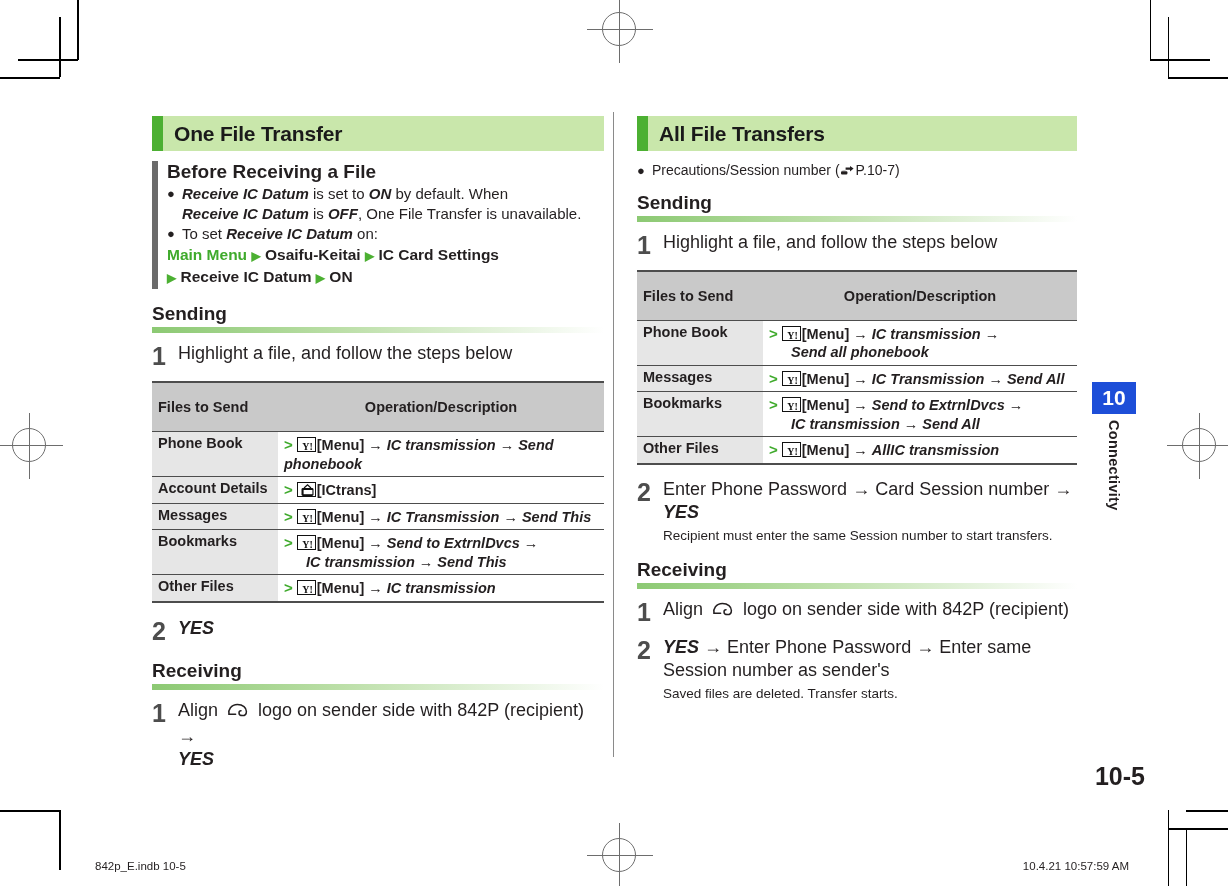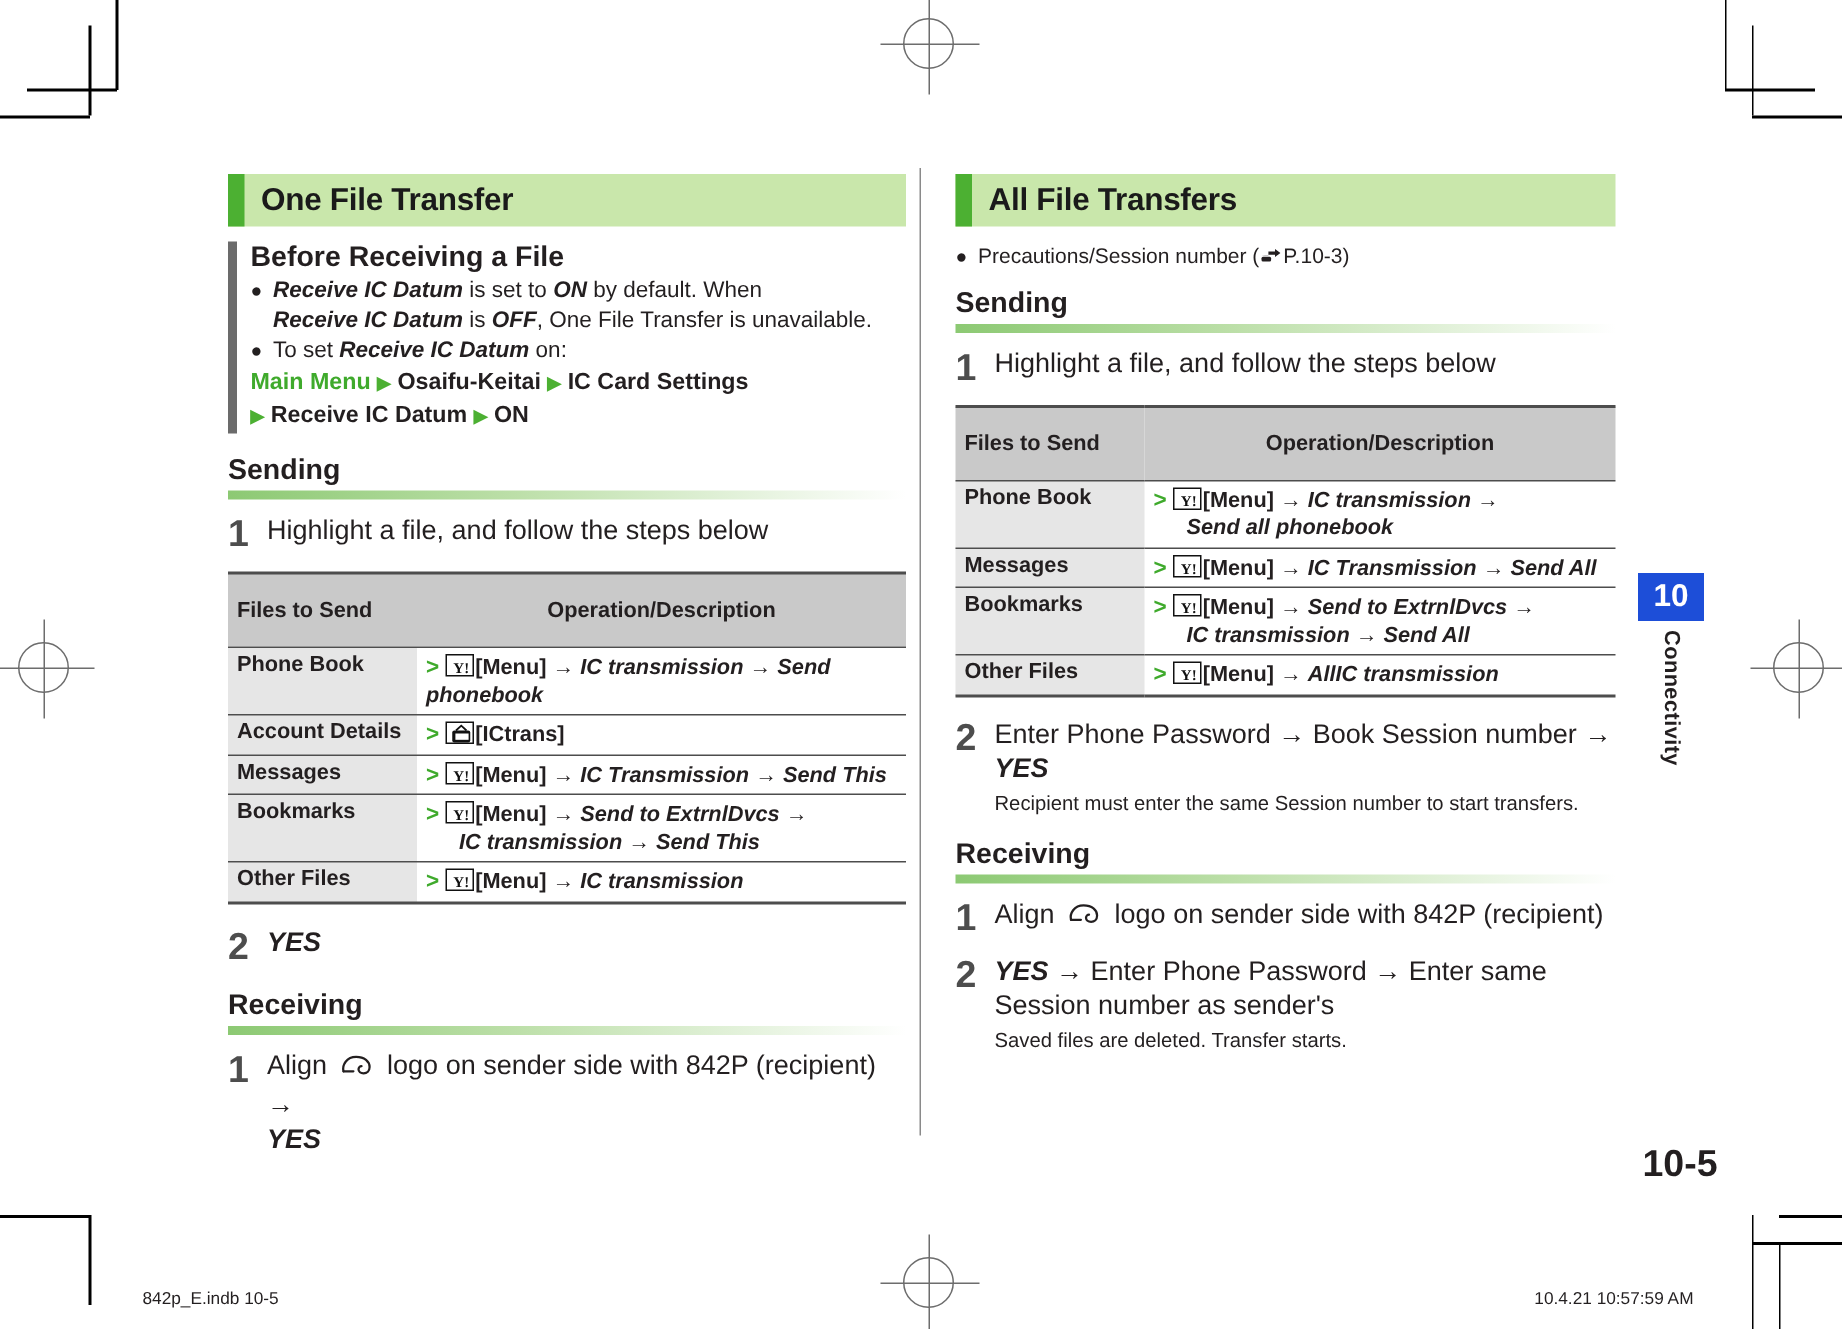--- a/index.html
+++ b/index.html
@@ -297,21 +297,21 @@
       <div class="bar"></div>
       <div class="title">All File Transfers</div>
     </div>
 
     <div class="note-li" style="font-size:14px;margin-top:6px;">
       <span class="dot">●</span>
       <span class="txt">
         <span>Precautions/Session number (</span><span class="refhand"><svg width="15" height="13" viewBox="0 0 15 13">
               <path d="M1 6.2 L5.6 6.2 L5.6 3.6 L10 3.6 L10 2 L13.6 4.6 L10 7.4 L10 5.8 L5.6 5.8" fill="#231f20"></path>
               <rect x="1" y="7.2" width="6.4" height="3.2" rx="1" fill="#231f20"></rect>
-            </svg></span><span>P.10-3</span><span>)</span>
+            </svg></span><span>P.10-7</span><span>)</span>
       </span>
     </div>
 
     <div class="subhead" style="margin-top:10px;">Sending</div>
     <div class="grad"></div>
 
     <div class="step">
       <div class="num">1</div>
       <div class="txt">Highlight a file, and follow the steps below</div>
     </div>
@@ -360,21 +360,21 @@
         </tr>
       </tbody>
     </table>
 
     <div class="step" style="margin-top:13px;">
       <div class="num">2</div>
       <div>
         <div class="txt">
           <span>Enter Phone Password</span>
           <span class="arr">→</span>
-          <span>Book Session number</span>
+          <span>Card Session number</span>
           <span class="arr">→</span>
           <em class="i">YES</em>
         </div>
         <div class="sub">Recipient must enter the same Session number to start transfers.</div>
       </div>
     </div>
 
     <div class="subhead" style="margin-top:14px;">Receiving</div>
     <div class="grad"></div>
 

